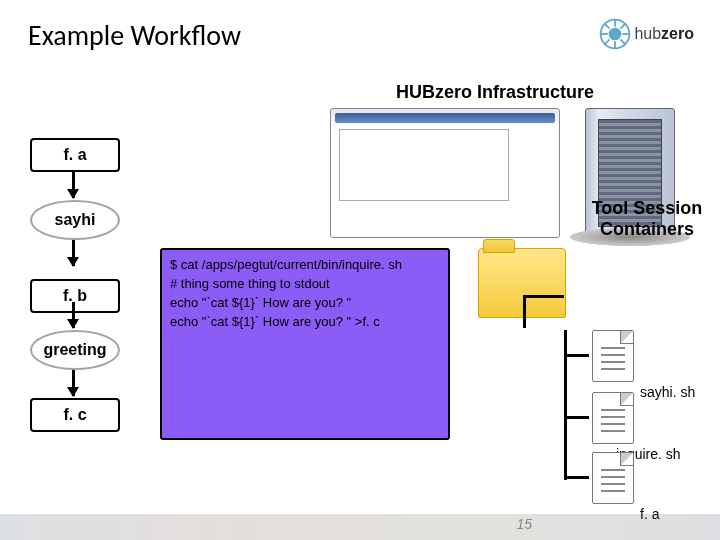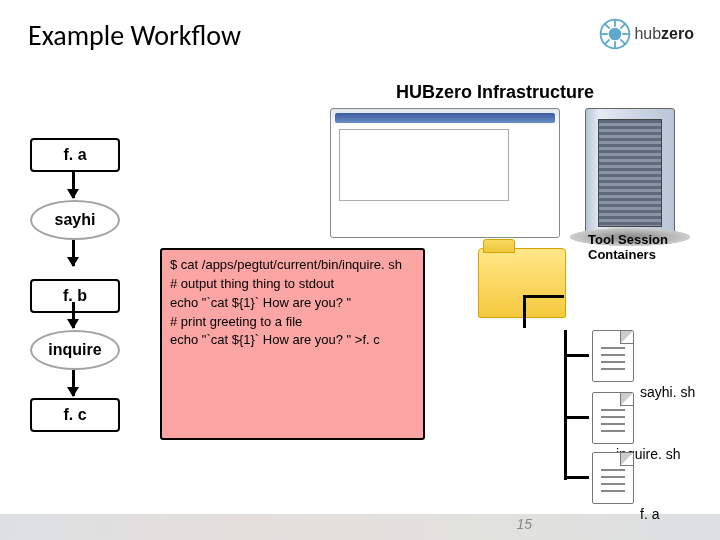--- a/index.html
+++ b/index.html
@@ -12,33 +12,33 @@
   .section-label { position: absolute; top: 82px; left: 380px; font-size: 18px; font-weight: bold; margin-left: 16px; }
 
   
   .wfnode { position: absolute; left: 30px; width: 90px; height: 34px; display: flex; align-items: center; justify-content: center; font-size: 16px; font-weight: bold; background: white; }
   .rect { border: 2px solid black; border-radius: 4px; }
   .oval { border: 2px solid #a3a3a3; border-radius: 50%; height: 40px; }
   .arrow { position: absolute; left: 72px; width: 3px; background: black; }
   .arrow::after { content: ""; position: absolute; left: -5px; bottom: -1px; width: 0; height: 0; border-left: 6px solid transparent; border-right: 6px solid transparent; border-top: 10px solid black; }
 
   
-  .codebox { position: absolute; left: 160px; top: 248px; width: 265px; height: 192px; border: 2px solid black; border-radius: 3px; background: #fca5a5; font-family: Arial, sans-serif; font-size: 13px; padding: 6px 8px; line-height: 1.45; }
+  .codebox { position: absolute; left: 160px; top: 248px; width: 290px; height: 192px; border: 2px solid black; border-radius: 3px; background: #8b5cf6; font-family: Arial, sans-serif; font-size: 13px; padding: 6px 8px; line-height: 1.45; }
   .codebox div { white-space: pre; }
 
   
   .window-thumb { position: absolute; top: 108px; left: 330px; width: 230px; height: 130px; border: 1px solid #888; background: linear-gradient(#e0e6f0,#f7f7f7 10%,#fff 14%,#fff); border-radius: 3px; }
   .window-thumb::before { content:""; position:absolute; top:4px; left:4px; right:4px; height:10px; background: linear-gradient(#3b5d9c,#6a8cc7); border-radius:2px;}
   .window-thumb::after { content:""; position:absolute; top:20px; left:8px; right:50px; height:70px; background:#fff; border:1px solid #aaa;}
   .server { position: absolute; top: 108px; left: 585px; width: 90px; height: 130px; background: linear-gradient(90deg,#b9c4d6,#e6ecf5 15%,#cfd8e6 50%,#b9c4d6); border: 1px solid #666; border-radius: 3px; }
   .server::before { content:""; position:absolute; top:10px; left:12px; right:12px; bottom:10px; background: repeating-linear-gradient(#5f6a7d,#5f6a7d 3px,#8a93a3 3px,#8a93a3 6px); border:1px solid #444;}
   .server-base { position:absolute; top:228px; left:570px; width:120px; height:18px; background: radial-gradient(ellipse at center,#888,#ccc 70%,transparent 72%);}
   .folder { position: absolute; top: 248px; left: 478px; width: 88px; height: 70px; background: linear-gradient(#ffe789,#f5c93d); border: 1px solid #d9a300; border-radius: 4px 4px 2px 2px; }
   .folder::before { content:""; position:absolute; top:-10px; left:4px; width:30px; height:12px; background:linear-gradient(#f8d861,#f0c73a); border:1px solid #d9a300; border-radius:3px 3px 0 0;}
-  .tool-label { position: absolute; top: 198px; left: 588px; width: 118px; font-size: 13px; font-weight: bold; line-height: 1.15; margin-top: 35px; }
+  .tool-label { position: absolute; top: 198px; left: 588px; width: 118px; font-size: 18px; font-weight: bold; text-align: center; line-height: 1.15; }
 
   .fileicon { position: absolute; width: 42px; height: 52px; background: #fff; border: 1px solid #777; border-radius: 2px; }
   .fileicon::before { content:""; position:absolute; top:0; right:0; width:12px; height:12px; background:linear-gradient(135deg,#ccc 49%,#fff 51%); border-left:1px solid #777; border-bottom:1px solid #777;}
   .fileicon::after { content:""; position:absolute; left:8px; right:8px; top:16px; height:26px; background: repeating-linear-gradient(#888,#888 2px,transparent 2px,transparent 7px);}
   .filelabel { position: absolute; font-size: 14px; margin-top: 36px; }
 
   
   .bracket { position: absolute; left: 564px; top: 330px; width: 3px; height: 150px; background: #000; }
   .bracket::before { content:""; position:absolute; top:-35px; left:-40px; width:40px; height:3px; background:#000; }
   .bracket-top { position:absolute; left:523px; top:295px; width:3px; height:33px; background:#000;}
@@ -73,32 +73,31 @@
 </div>
 
 <div class="section-label">HUBzero Infrastructure</div>
 
 <div class="wfnode rect" style="top:138px">f. a</div>
 <div class="arrow" style="top:172px;height:26px"></div>
 <div class="wfnode oval" style="top:200px">sayhi</div>
 <div class="arrow" style="top:240px;height:26px"></div>
 <div class="wfnode rect" style="top:279px">f. b</div>
 <div class="arrow" style="top:302px;height:26px"></div>
-<div class="wfnode oval" style="top:330px">inquire</div>
+<div class="wfnode oval" style="top:330px">greeting</div>
 <div class="arrow" style="top:370px;height:26px"></div>
 <div class="wfnode rect" style="top:398px">f. c</div>
 
 <div class="codebox">
   <div>$ cat /apps/pegtut/current/bin/inquire. sh</div>
   <div></div>
   <div></div>
-  <div># output thing thing to stdout</div>
+  <div># thing some thing to stdout</div>
   <div>echo "`cat ${1}` How are you? "</div>
   <div></div>
-  <div># print greeting to a file</div>
   <div>echo "`cat ${1}` How are you? " &gt;f. c</div>
 </div>
 
 <div class="window-thumb"></div>
 <div class="server"></div>
 <div class="server-base"></div>
 <div class="tool-label">Tool Session Containers</div>
 <div class="folder"></div>
 
 <div class="bracket-top"></div>

